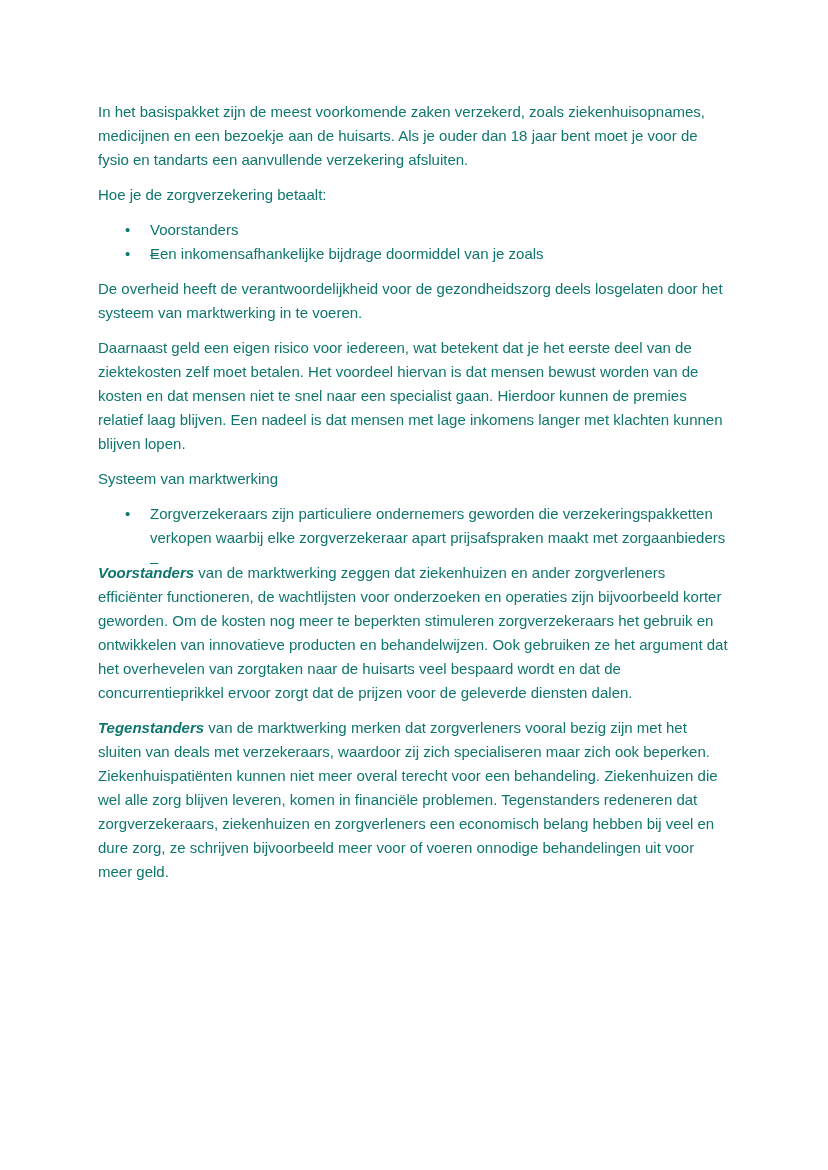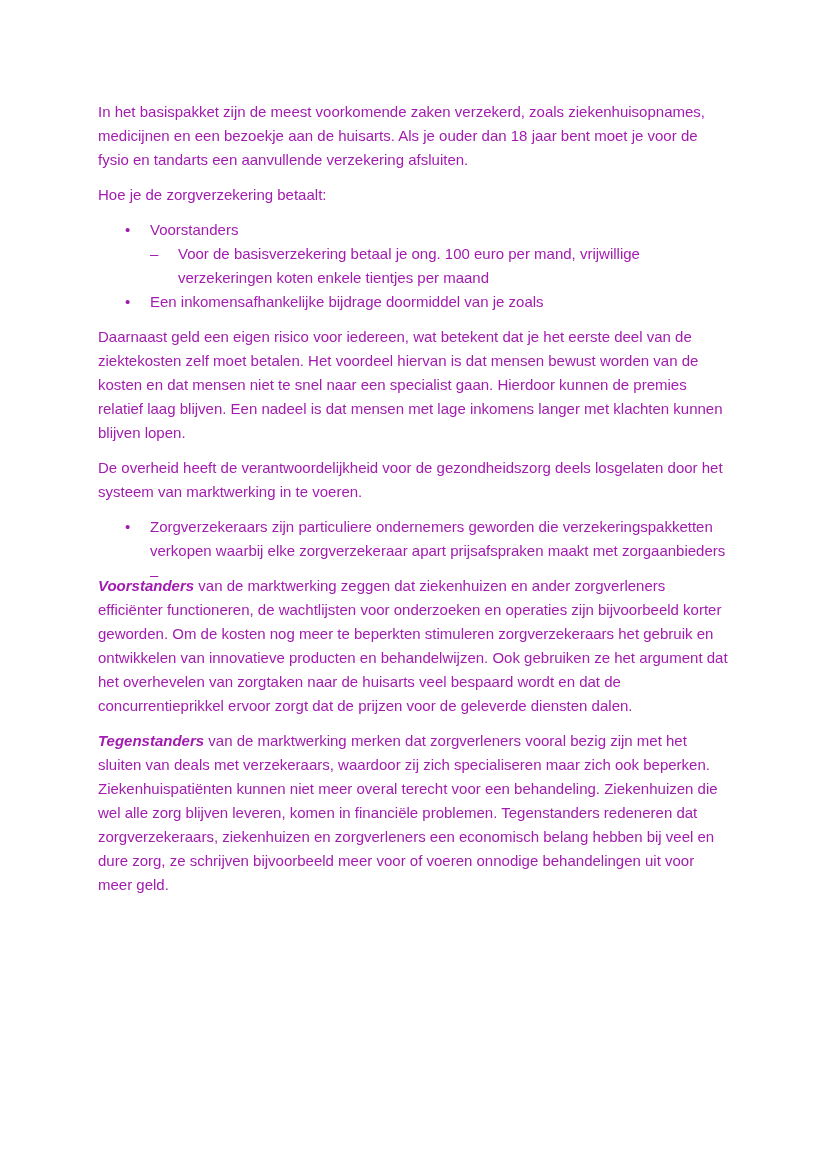--- a/index.html
+++ b/index.html
@@ -10,21 +10,21 @@
   .page {
     position: relative;
     width: 828px;
     height: 1170px;
     background: #ffffff;
     box-sizing: border-box;
     padding: 100px 97px 0 98px;
     font-family: "Liberation Sans", "DejaVu Sans", sans-serif;
     font-size: 15px;
     line-height: 24px;
-    color: #a21caf;
+    color: #0f766e;
     overflow: hidden;
   }
   .para {
     margin: 0 0 11px 0;
   }
   .heading-italic {
     margin: 0 0 11px 0;
   }
   .lead-bold {
     font-weight: bold;
@@ -58,32 +58,32 @@
 
   <p class="heading-italic">Hoe je de zorgverzekering betaalt:</p>
 
   <div class="list">
     <div class="li l1">
       <span class="mk">•</span>
       <span>Voorstanders</span>
     </div>
     <div class="li l2">
       <span class="mk">–</span>
-      <span>Voor de basisverzekering betaal je ong. 100 euro per mand, vrijwillige verzekeringen koten enkele tientjes per maand</span>
     </div>
     <div class="li l1">
       <span class="mk">•</span>
       <span>Een inkomensafhankelijke bijdrage doormiddel van je zoals</span>
     </div>
   </div>
 
+  <p class="para">De overheid heeft de verantwoordelijkheid voor de gezondheidszorg deels losgelaten door het systeem van marktwerking in te voeren.</p>
+
   <p class="para">Daarnaast geld een eigen risico voor iedereen, wat betekent dat je het eerste deel van de ziektekosten zelf moet betalen. Het voordeel hiervan is dat mensen bewust worden van de kosten en dat mensen niet te snel naar een specialist gaan. Hierdoor kunnen de premies relatief laag blijven. Een nadeel is dat mensen met lage inkomens langer met klachten kunnen blijven lopen.</p>
 
-  <p class="para">De overheid heeft de verantwoordelijkheid voor de gezondheidszorg deels losgelaten door het systeem van marktwerking in te voeren.</p>
-
+  <p class="heading-italic">Systeem van marktwerking</p>
 
   <div class="list">
     <div class="li l1">
       <span class="mk">•</span>
       <span>Zorgverzekeraars zijn particuliere ondernemers geworden die verzekeringspakketten verkopen waarbij elke zorgverzekeraar apart prijsafspraken maakt met zorgaanbieders</span>
     </div>
     <div class="li l2">
       <span class="mk">–</span>
     </div>
   </div>

